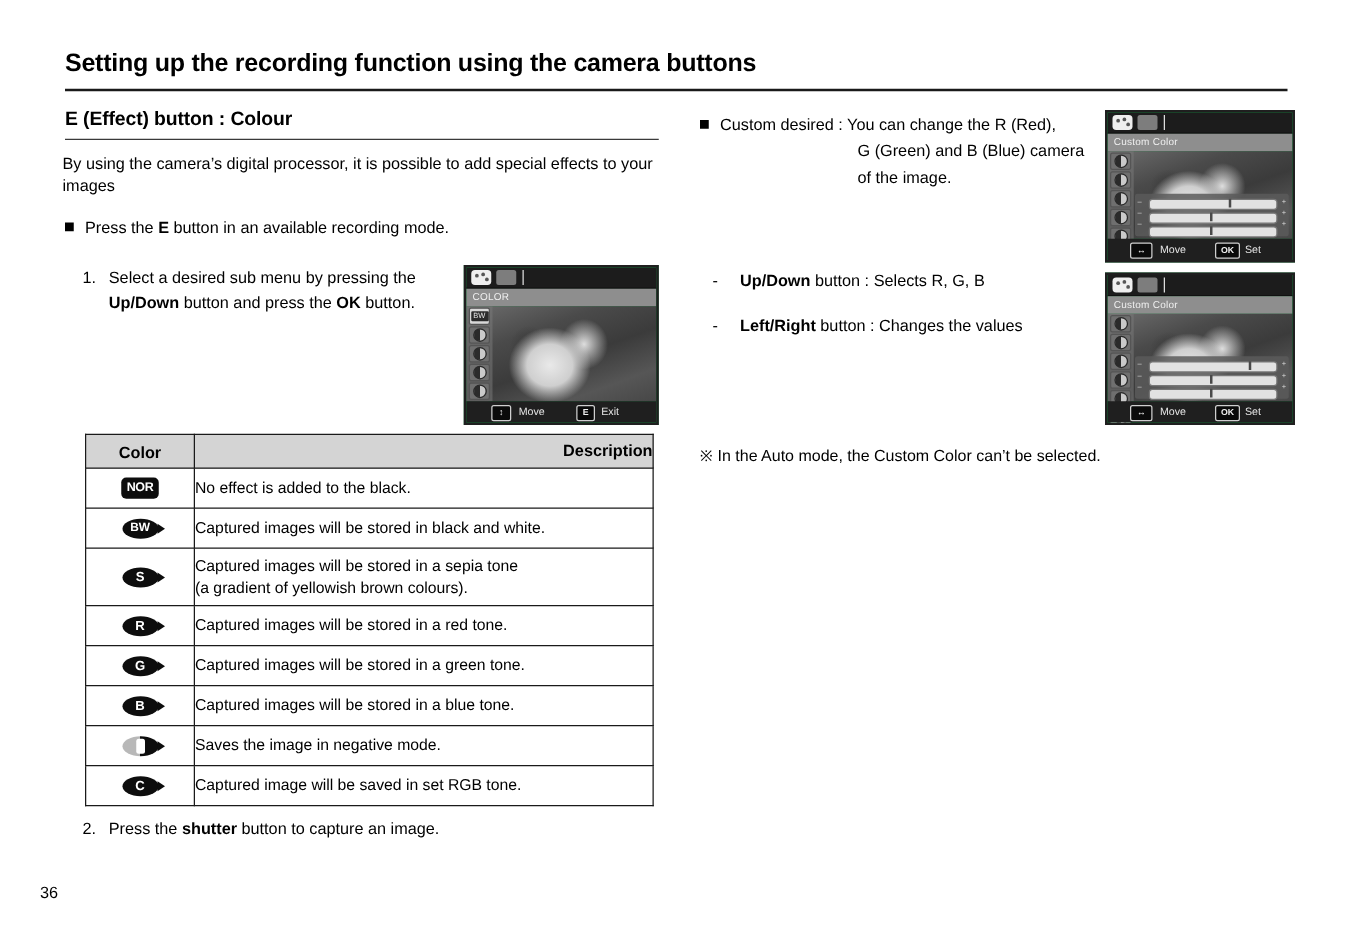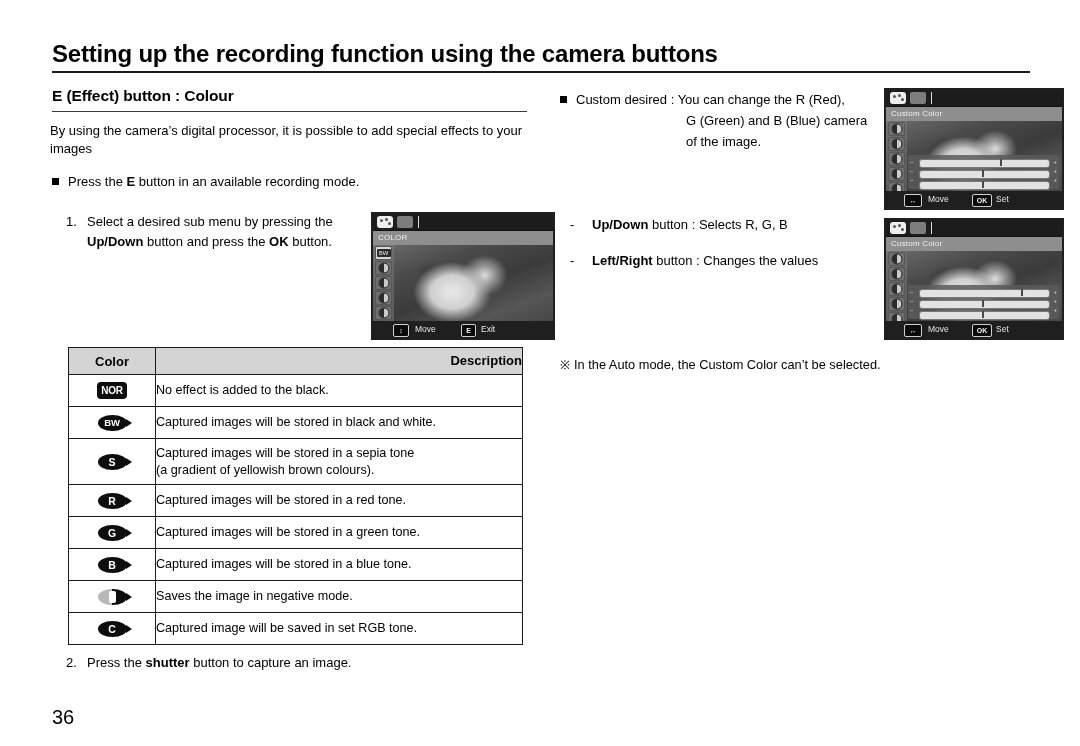--- a/index.html
+++ b/index.html
@@ -20,21 +20,21 @@
     left: 0; top: 0;
     width: 1080px;
     height: 746px;
   }
 
   
   .page-title {
     position: absolute;
     left: 52px;
     top: 40px;
-    font-size: 24px;
+    font-size: 20px;
     font-weight: bold;
     letter-spacing: -0.2px;
     white-space: nowrap;
   }
   .header-rule {
     position: absolute;
     left: 52px;
     top: 71px;
     width: 978px;
     height: 2px;
@@ -240,34 +240,33 @@
   }
   .note .star {
     display: inline-block;
     width: 14px;
     font-size: 12px;
   }
 
   
   .page-num {
     position: absolute;
-    left: 52px;
+    left: 32px;
     top: 706px;
-    font-size: 20px;
+    font-size: 13px;
     text-align: center;
   }
 
   
   .lcd {
     position: absolute;
     border: 2px solid #1f1f1f;
     background: #15803d;
     overflow: hidden;
     font-family: "Liberation Sans", sans-serif;
-    padding-left: 28px;
   }
   .lcd-topbar {
     position: absolute;
     left: 0; top: 0; right: 0;
     height: 16px;
     background: #1c1c1c;
     border-bottom: 1px solid #111;
   }
   .lcd-tab {
     position: absolute;

